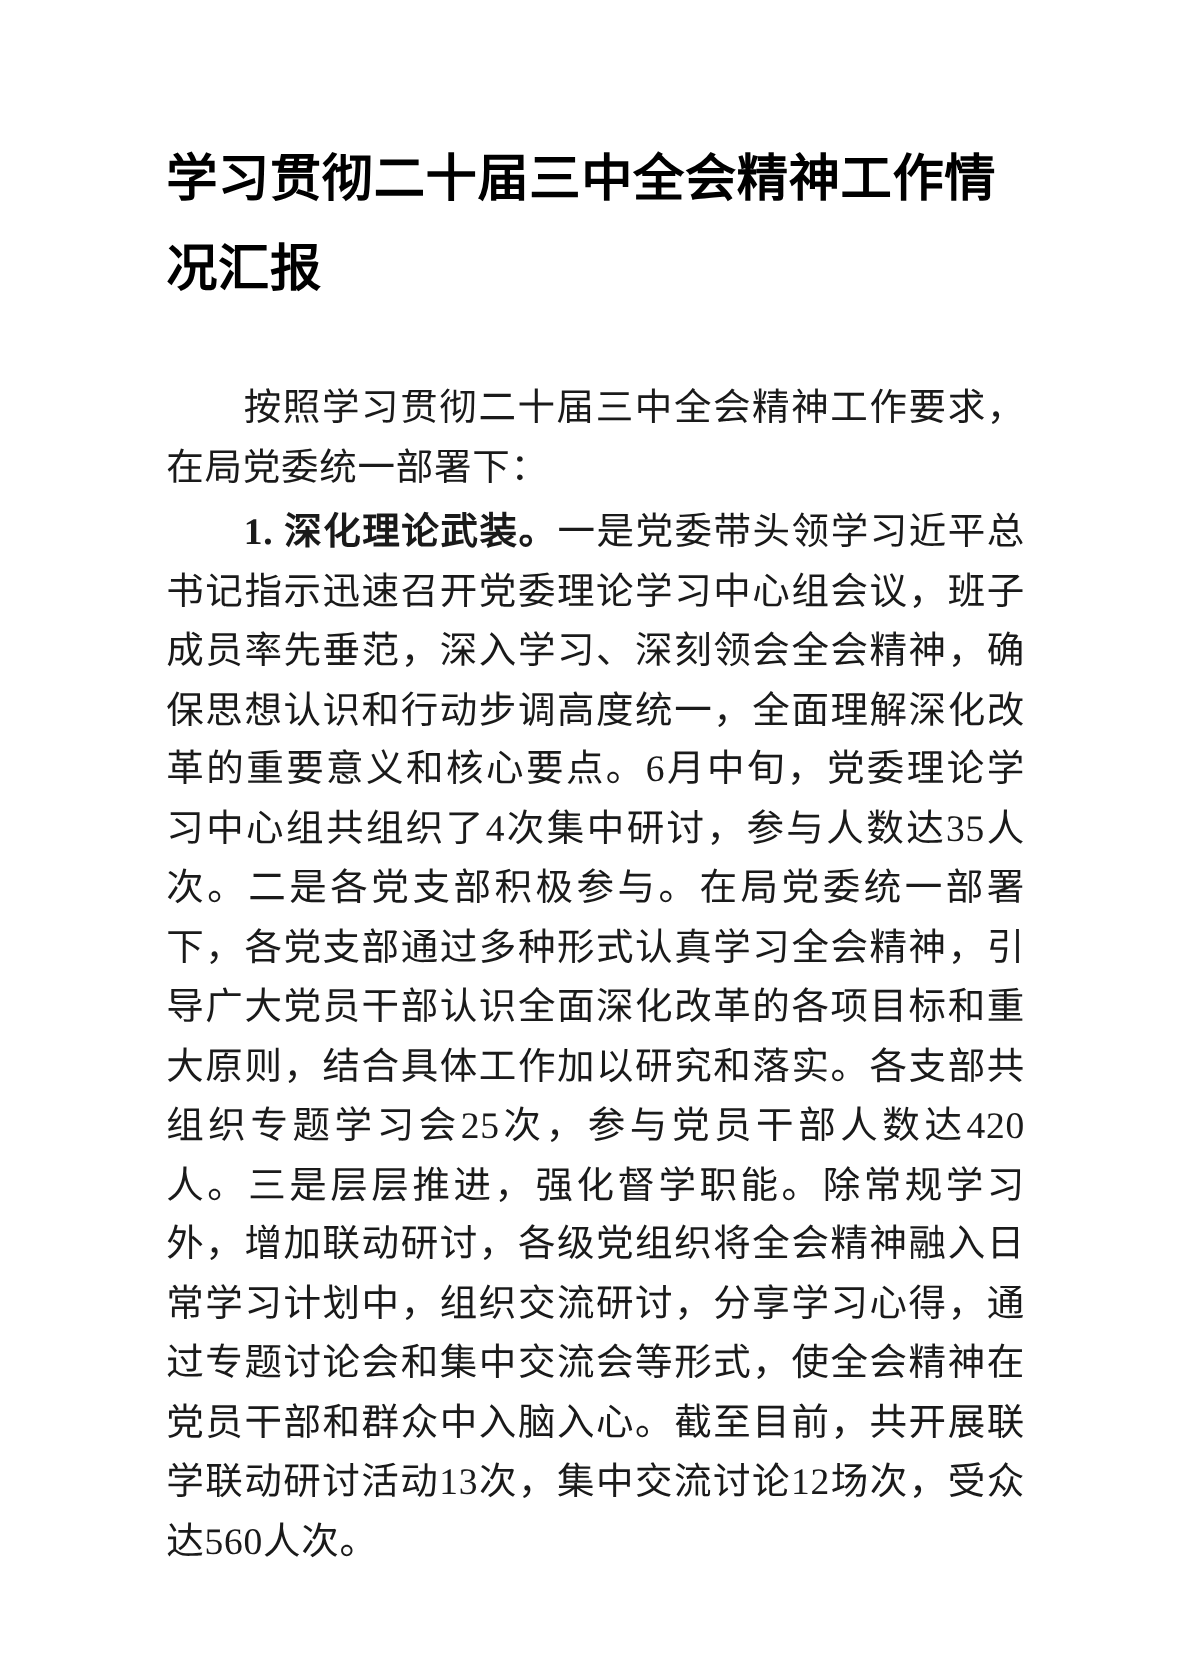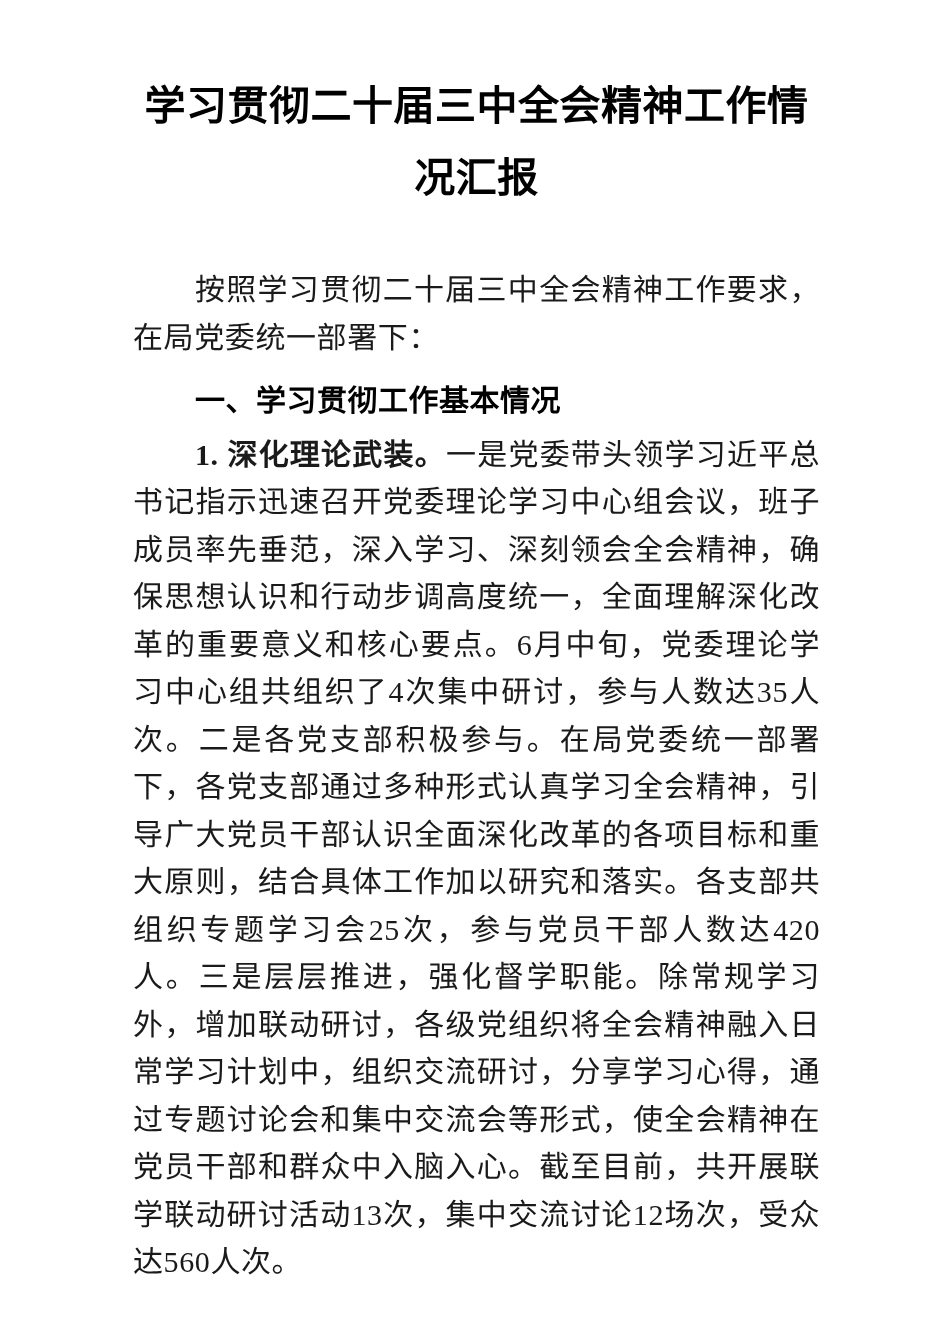--- a/index.html
+++ b/index.html
@@ -28,27 +28,26 @@
   .page-body {
     position: absolute;
     left: 133px;
     top: 0;
     width: 687px;
   }
 
   
   .doc-title {
     margin: 0;
-    padding-top: 70px;
+    padding-top: 107px;
     font-family: "Liberation Serif", "DejaVu Serif", serif;
     font-weight: 700;
     font-size: 41px;
     line-height: 72px;
     letter-spacing: 0.5px;
-    text-align: center;
     color: #000000;
     white-space: normal;
   }
 
   
   .para {
     margin: 0;
     font-family: "Liberation Serif", "DejaVu Serif", serif;
     font-size: 30px;
     line-height: 47.5px;
@@ -100,18 +99,17 @@
 </head>
 <body>
 
 <div class="page">
   <div class="page-body">
 
     <h1 class="doc-title">学习贯彻二十届三中全会精神工作情况汇报</h1>
 
     <p class="para indent lead">按照学习贯彻二十届三中全会精神工作要求，在局党委统一部署下：</p>
 
-    <h2 class="section-heading">一、学习贯彻工作基本情况</h2>
 
     <p class="para indent numbered"><span class="run run-bold">1. 深化理论武装。</span><span class="run">一是党委带头领学习近平总书记指示迅速召开党委理论学习中心组会议，班子成员率先垂范，深入学习、深刻领会全会精神，确保思想认识和行动步调高度统一，全面理解深化改革的重要意义和核心要点。6月中旬，党委理论学习中心组共组织了4次集中研讨，参与人数达35人次。二是各党支部积极参与。在局党委统一部署下，各党支部通过多种形式认真学习全会精神，引导广大党员干部认识全面深化改革的各项目标和重大原则，结合具体工作加以研究和落实。各支部共组织专题学习会25次，参与党员干部人数达420人。三是层层推进，强化督学职能。除常规学习外，增加联动研讨，各级党组织将全会精神融入日常学习计划中，组织交流研讨，分享学习心得，通过专题讨论会和集中交流会等形式，使全会精神在党员干部和群众中入脑入心。截至目前，共开展联学联动研讨活动13次，集中交流讨论12场次，受众达560人次。</span></p>
 
   </div>
 </div>
 
 </body></html>

